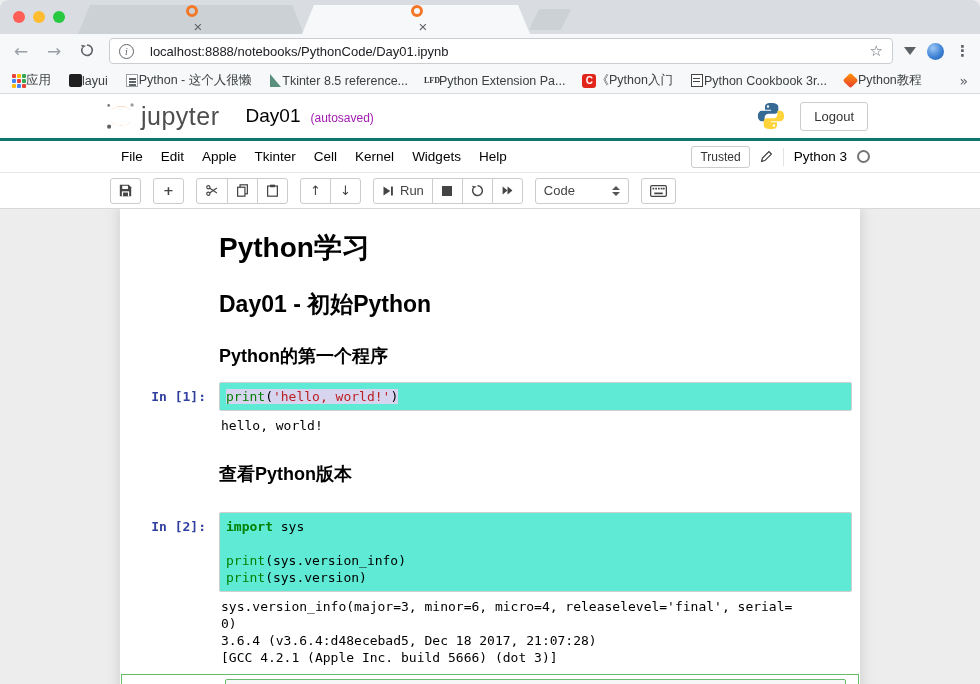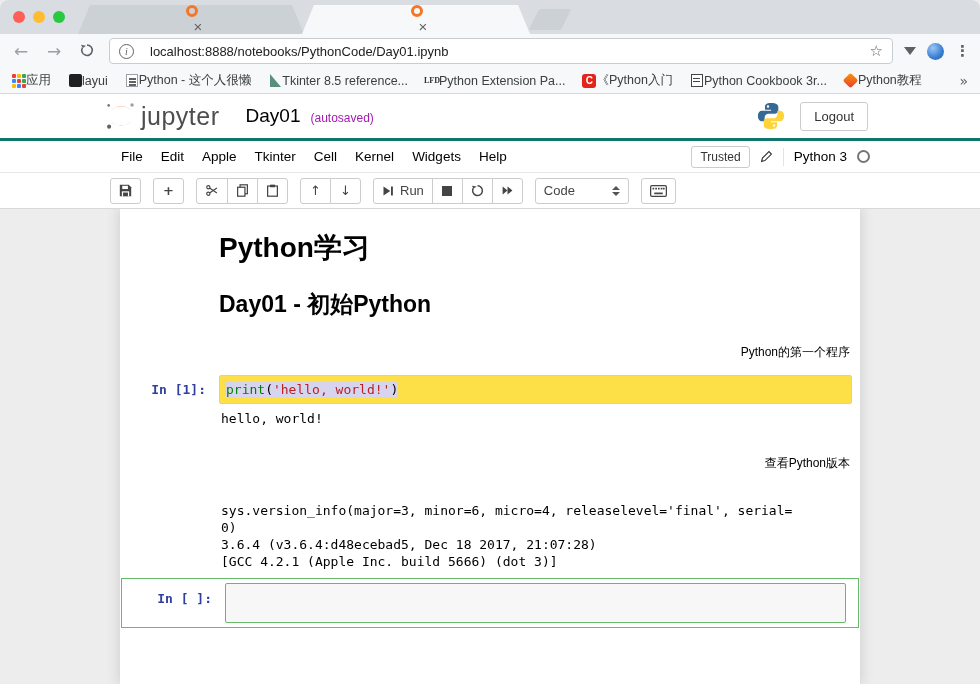--- a/index.html
+++ b/index.html
@@ -85,23 +85,23 @@
 
   
   .content { flex: 1; background: #ededed; overflow: hidden; }
   .page { width: 740px; margin-left: 120px; background: #fff; min-height: 100%; box-shadow: 0 0 12px 1px rgba(87,87,87,.2); padding-top: 14px; }
   .row { display: flex; }
   .prompt-col { width: 99px; flex: none; text-align: right; padding: 6px 13px 0 0;
                 font-family: "DejaVu Sans Mono", "Liberation Mono", monospace; font-size: 13px; font-weight: bold; color: #303f9f; line-height: 17px; }
   .rendered { flex: 1; padding-right: 10px; color: #000; }
   .rendered .h1 { font-size: 28px; font-weight: bold; margin: 6px 0 14px; }
   .rendered .h2 { font-size: 23px; font-weight: bold; margin: 8px 0 12px; }
-  .rendered .h3 { font-size: 12px; font-weight: normal; margin: 12px 0 8px; text-align: right; }
+  .rendered .h3 { font-size: 18px; font-weight: bold; margin: 12px 0 8px; }
   .h3-later { margin-top: 24px !important; }
-  .input-area { flex: 1; margin-right: 8px; border: 1px solid #cfcfcf; border-radius: 2px; background: #fde047; padding: 5px 6px; }
+  .input-area { flex: 1; margin-right: 8px; border: 1px solid #cfcfcf; border-radius: 2px; background: #5eead4; padding: 5px 6px; }
   .cm-line { font-family: "DejaVu Sans Mono", "Liberation Mono", monospace; font-size: 13px; line-height: 17px; min-height: 17px; white-space: pre; color: #000; }
   .tok-kw { color: #008000; font-weight: bold; }
   .tok-builtin { color: #008000; }
   .tok-string { color: #ba2121; }
   .sel { background: #d7d4f0; }
   .output { flex: 1; margin-right: 8px; padding: 4px 0 4px 2px; }
   .output pre { font-family: "DejaVu Sans Mono", "Liberation Mono", monospace; font-size: 13px; line-height: 17px; white-space: pre-wrap; color: #000; }
   .cell1 { margin-top: 6px; }
   .cell2 { margin-top: 18px; }
   .output-row { margin-top: 2px; }
@@ -389,20 +389,29 @@
       </div>
 
       <div class="row">
         <div class="prompt-col"></div>
         <div class="rendered">
             <div class="h3 h3-later">查看Python版本</div>
           </div>
       </div>
 
       <div class="cell2">
+        <div class="row">
+          <div class="prompt-col">In [2]:</div>
+          <div class="input-area">
+            <div class="cm-line"><span class="tok-kw">import</span><span> sys</span></div>
+            <div class="cm-line"></div>
+            <div class="cm-line"><span class="tok-builtin">print</span><span>(sys.version_info)</span></div>
+            <div class="cm-line"><span class="tok-builtin">print</span><span>(sys.version)</span></div>
+          </div>
+        </div>
         <div class="row output-row">
           <div class="prompt-col"></div>
           <div class="output">
               <pre>sys.version_info(major=3, minor=6, micro=4, releaselevel='final', serial=
 0)
 3.6.4 (v3.6.4:d48ecebad5, Dec 18 2017, 21:07:28)
 [GCC 4.2.1 (Apple Inc. build 5666) (dot 3)]</pre>
             </div>
         </div>
       </div>

